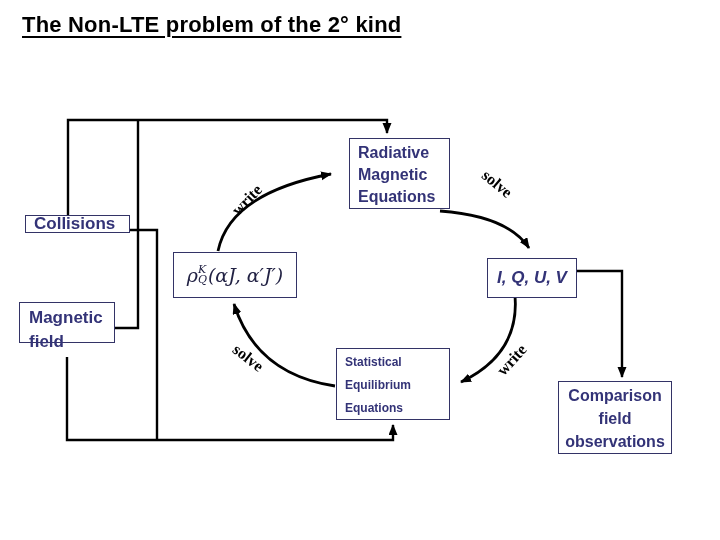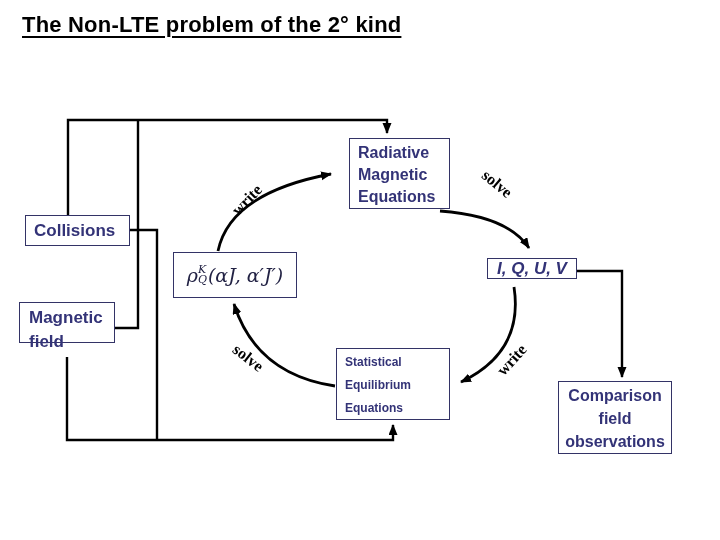--- a/index.html
+++ b/index.html
@@ -12,33 +12,33 @@
     font-size:22px;font-weight:bold;color:#000000;
     text-decoration:underline;text-underline-offset:4px;text-decoration-thickness:2px;
     letter-spacing:0.2px;
   }
   svg.wires{position:absolute;left:0;top:0;width:720px;height:540px;}
   .box{
     position:absolute;background:#ffffff;border:1.5px solid #333366;
     color:#333377;font-weight:bold;box-sizing:border-box;
   }
   .box .bline{white-space:nowrap;}
-  .b-collisions{left:25px;top:215px;width:105px;height:31px;
+  .b-collisions{left:25px;top:215px;width:105px;height:18px;
     font-size:17px;display:flex;align-items:center;padding-left:8px;}
   .b-magnetic{left:19px;top:302px;width:96px;height:41px;
     font-size:17px;line-height:24px;padding:3px 0 0 9px;}
   .b-rte{left:337px;top:138px;width:101px;height:71px;
     font-size:16px;line-height:22px;padding:3px 0 0 8px;margin-left:12px;}
   .b-formula{left:173px;top:252px;width:124px;height:46px;
     display:flex;align-items:center;justify-content:center;
     font-family:"DejaVu Serif","Liberation Serif",serif;
     font-style:italic;font-weight:normal;color:#222244;font-size:19px;}
   .b-formula .stack{display:inline-flex;flex-direction:column;align-items:flex-start;
     font-size:11px;line-height:10px;vertical-align:2px;margin:0 1px 0 0;}
-  .b-iquv{left:487px;top:258px;width:90px;height:21px;
+  .b-iquv{left:487px;top:258px;width:90px;height:40px;
     font-size:17px;font-style:italic;display:flex;align-items:center;justify-content:center;}
   .b-see{left:336px;top:348px;width:114px;height:72px;
     font-size:12px;line-height:23px;padding:2px 0 0 8px;}
   .b-comparison{left:558px;top:381px;width:114px;height:73px;
     font-size:16px;line-height:23px;padding-top:2px;text-align:center;}
   .edge-label{
     position:absolute;color:#000000;font-weight:bold;font-size:16px;
     font-family:"Liberation Serif",serif;white-space:nowrap;
   }
   .lab-write-top{left:247px;top:200px;transform:translate(-50%,-50%) rotate(-46deg);}

